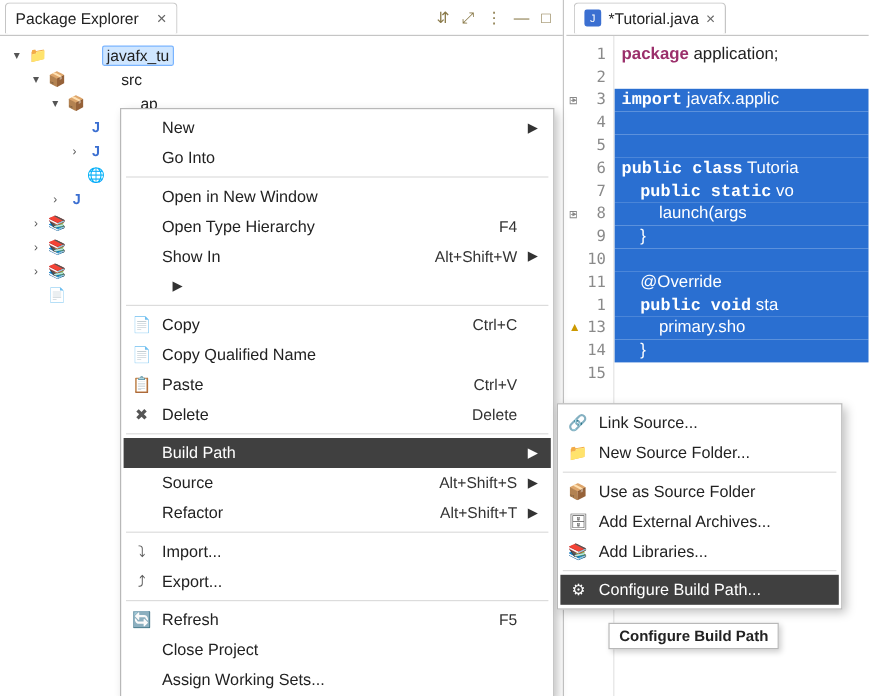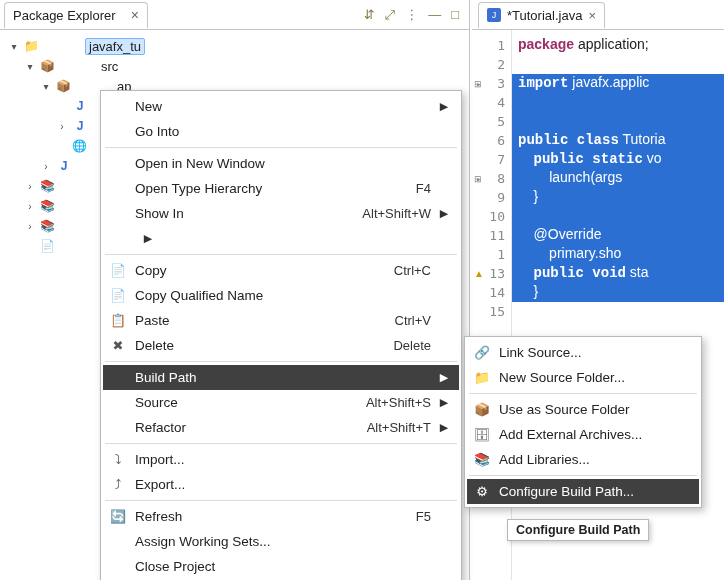--- a/index.html
+++ b/index.html
@@ -158,22 +158,22 @@
         <div class="code-line"></div>
         <div class="code-line hl"><span class="kw">import</span><span> javafx.applic</span></div>
         <div class="code-line hl"></div>
         <div class="code-line hl"></div>
         <div class="code-line hl"><span class="kw">public class</span><span> Tutoria</span></div>
         <div class="code-line hl"><span>    </span><span class="kw">public static</span><span> vo</span></div>
         <div class="code-line hl"><span>        </span><span style="">launch</span><span>(args</span></div>
         <div class="code-line hl">    }</div>
         <div class="code-line hl"></div>
         <div class="code-line hl">    @Override</div>
+        <div class="code-line hl"><span>    </span><span class="kw">public void</span><span> sta</span></div>
         <div class="code-line hl">        primary.sho</div>
-        <div class="code-line hl"><span>    </span><span class="kw">public void</span><span> sta</span></div>
         <div class="code-line hl">    }</div>
       </div>
   </div>
 </div>
 
 <div class="menu main" id="context-menu">
     <div class="menu-item">
       <span class="mi-ico"></span>
       <span class="mi-label">New</span>
       <span class="mi-accel"></span>
@@ -268,27 +268,27 @@
     </div>
     <div class="menu-sep"></div>
     <div class="menu-item">
       <span class="mi-ico">🔄</span>
       <span class="mi-label">Refresh</span>
       <span class="mi-accel">F5</span>
       <span class="mi-sub"></span>
     </div>
     <div class="menu-item">
       <span class="mi-ico"></span>
+      <span class="mi-label">Close Project</span>
+      <span class="mi-accel"></span>
+      <span class="mi-sub"></span>
+    </div>
+    <div class="menu-item">
+      <span class="mi-ico"></span>
       <span class="mi-label">Assign Working Sets...</span>
-      <span class="mi-accel"></span>
-      <span class="mi-sub"></span>
-    </div>
-    <div class="menu-item">
-      <span class="mi-ico"></span>
-      <span class="mi-label">Close Project</span>
       <span class="mi-accel"></span>
       <span class="mi-sub"></span>
     </div>
   </div>
 
 <div class="menu sub" id="submenu">
     <div class="menu-item">
       <span class="mi-ico">🔗</span>
       <span class="mi-label">Link Source...</span>
       <span class="mi-accel"></span>

